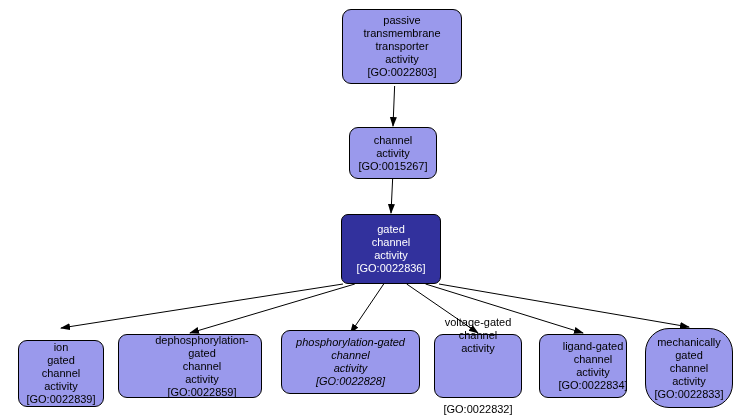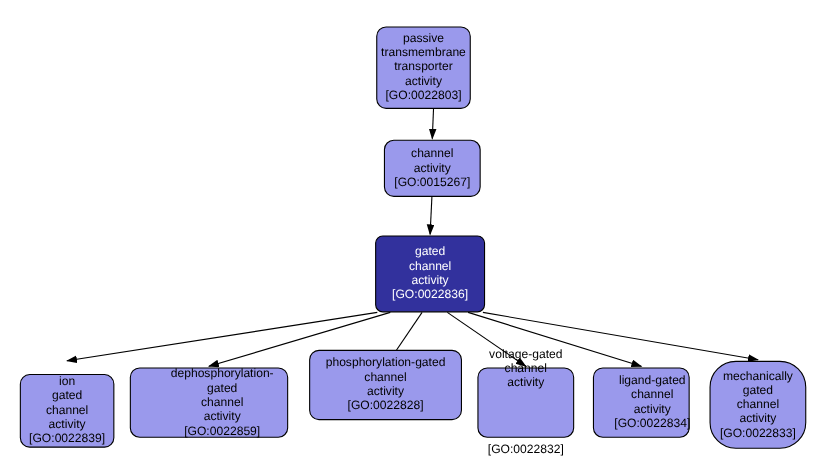--- a/index.html
+++ b/index.html
@@ -35,26 +35,26 @@
     cursor: pointer;
   }
   .node.dark {
     background: #32319d;
     color: #ffffff;
     border-radius: 7px;
   }
   .node .term-name { white-space: pre-line; }
   .node .term-id { white-space: nowrap; }
   
-  #n0 { left: 342px; top: 24px;  width: 86px; height: 75px; }
+  #n0 { left: 342px; top: 9px;  width: 120px; height: 75px; }
   #n1 { left: 349px; top: 127px; width: 88px;  height: 52px; }
   #n2 { left: 341px; top: 214px; width: 100px; height: 70px; }
   #n3 { left: 18px;  top: 340px; width: 86px;  height: 67px; }
   #n4 { left: 118px; top: 334px; width: 144px; height: 64px; }
-  #n5 { left: 281px; top: 318px; width: 139px; height: 64px; }
+  #n5 { left: 281px; top: 330px; width: 139px; height: 64px; font-style: italic; }
   #n6 { left: 434px; top: 334px; width: 88px;  height: 64px; gap: 48px; }
   #n7 { left: 539px; top: 334px; width: 88px;  height: 64px; padding-left: 20px; }
   #n8 { left: 645px; top: 328px; width: 88px;  height: 80px; }
 </style>
 </head>
 <body>
 
 <div id="canvas">
 
   <svg id="edges" width="749" height="416" xmlns="http://www.w3.org/2000/svg">

